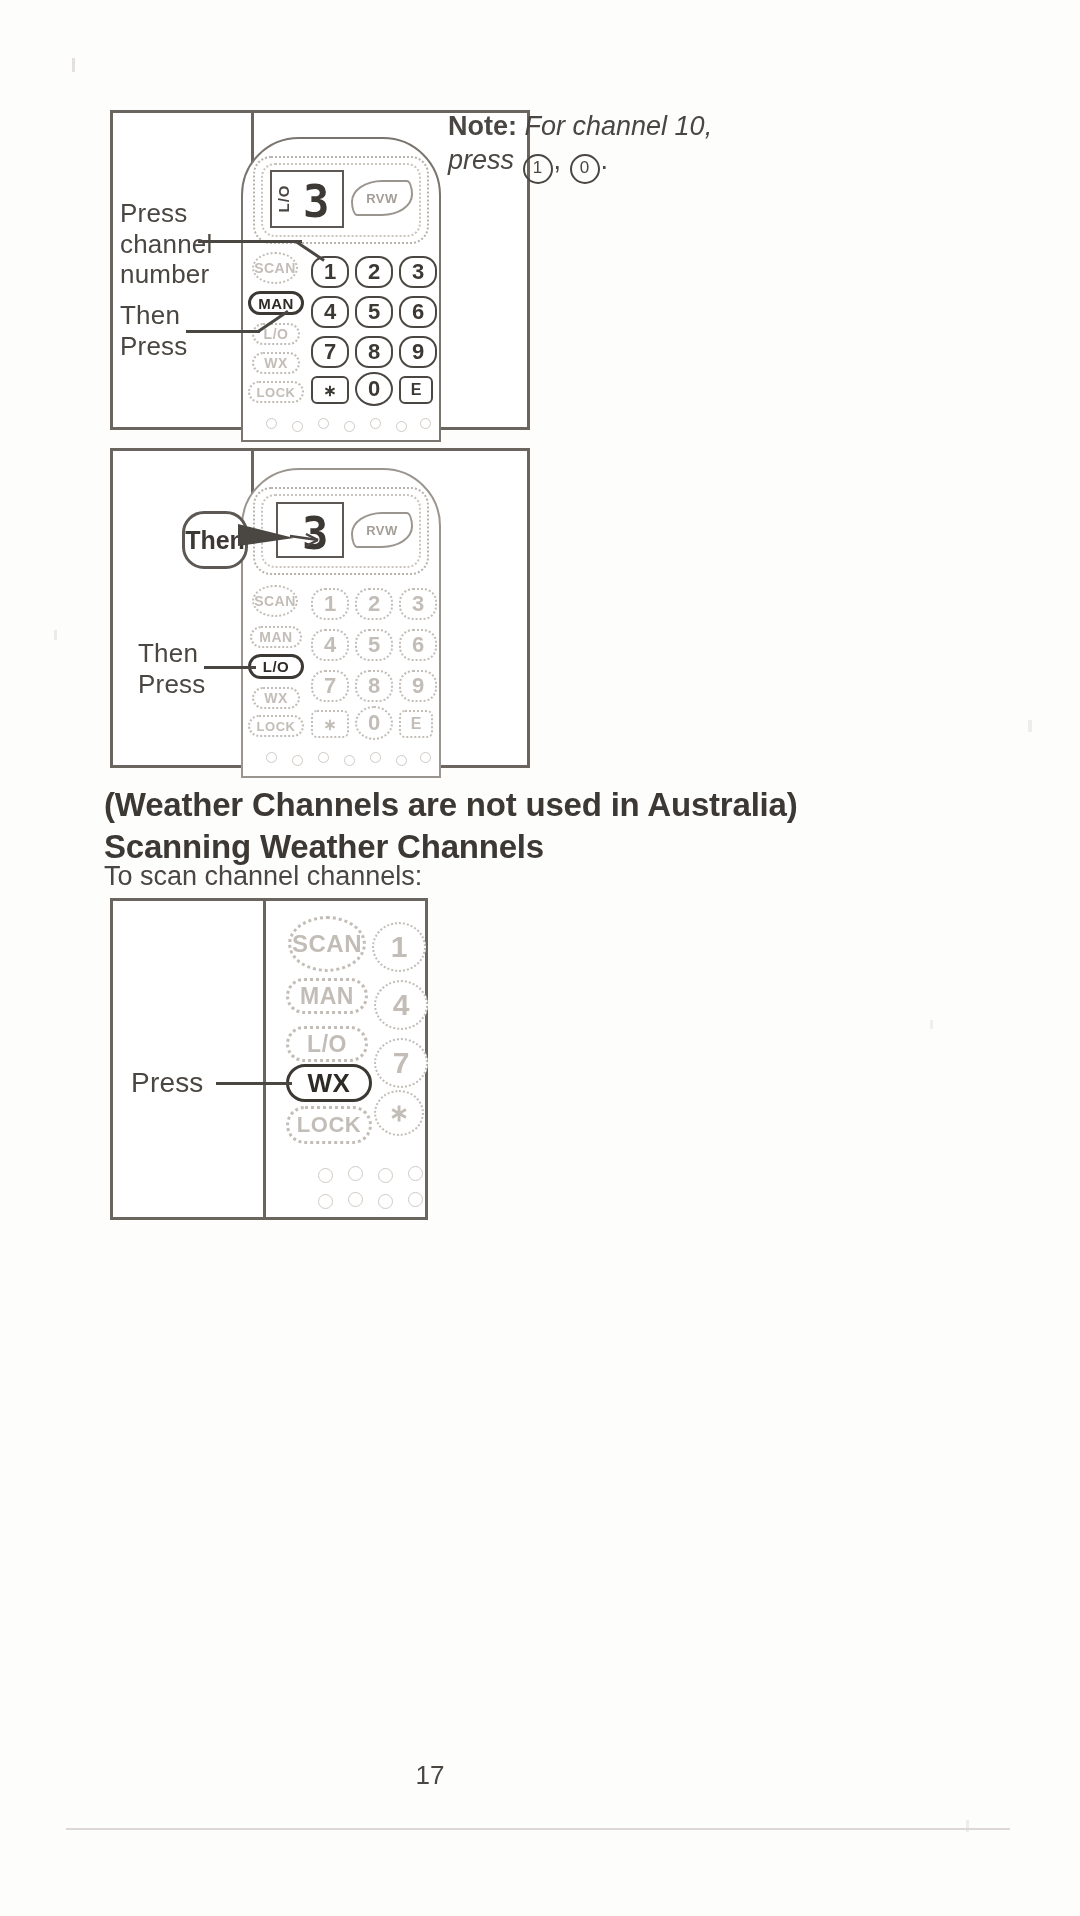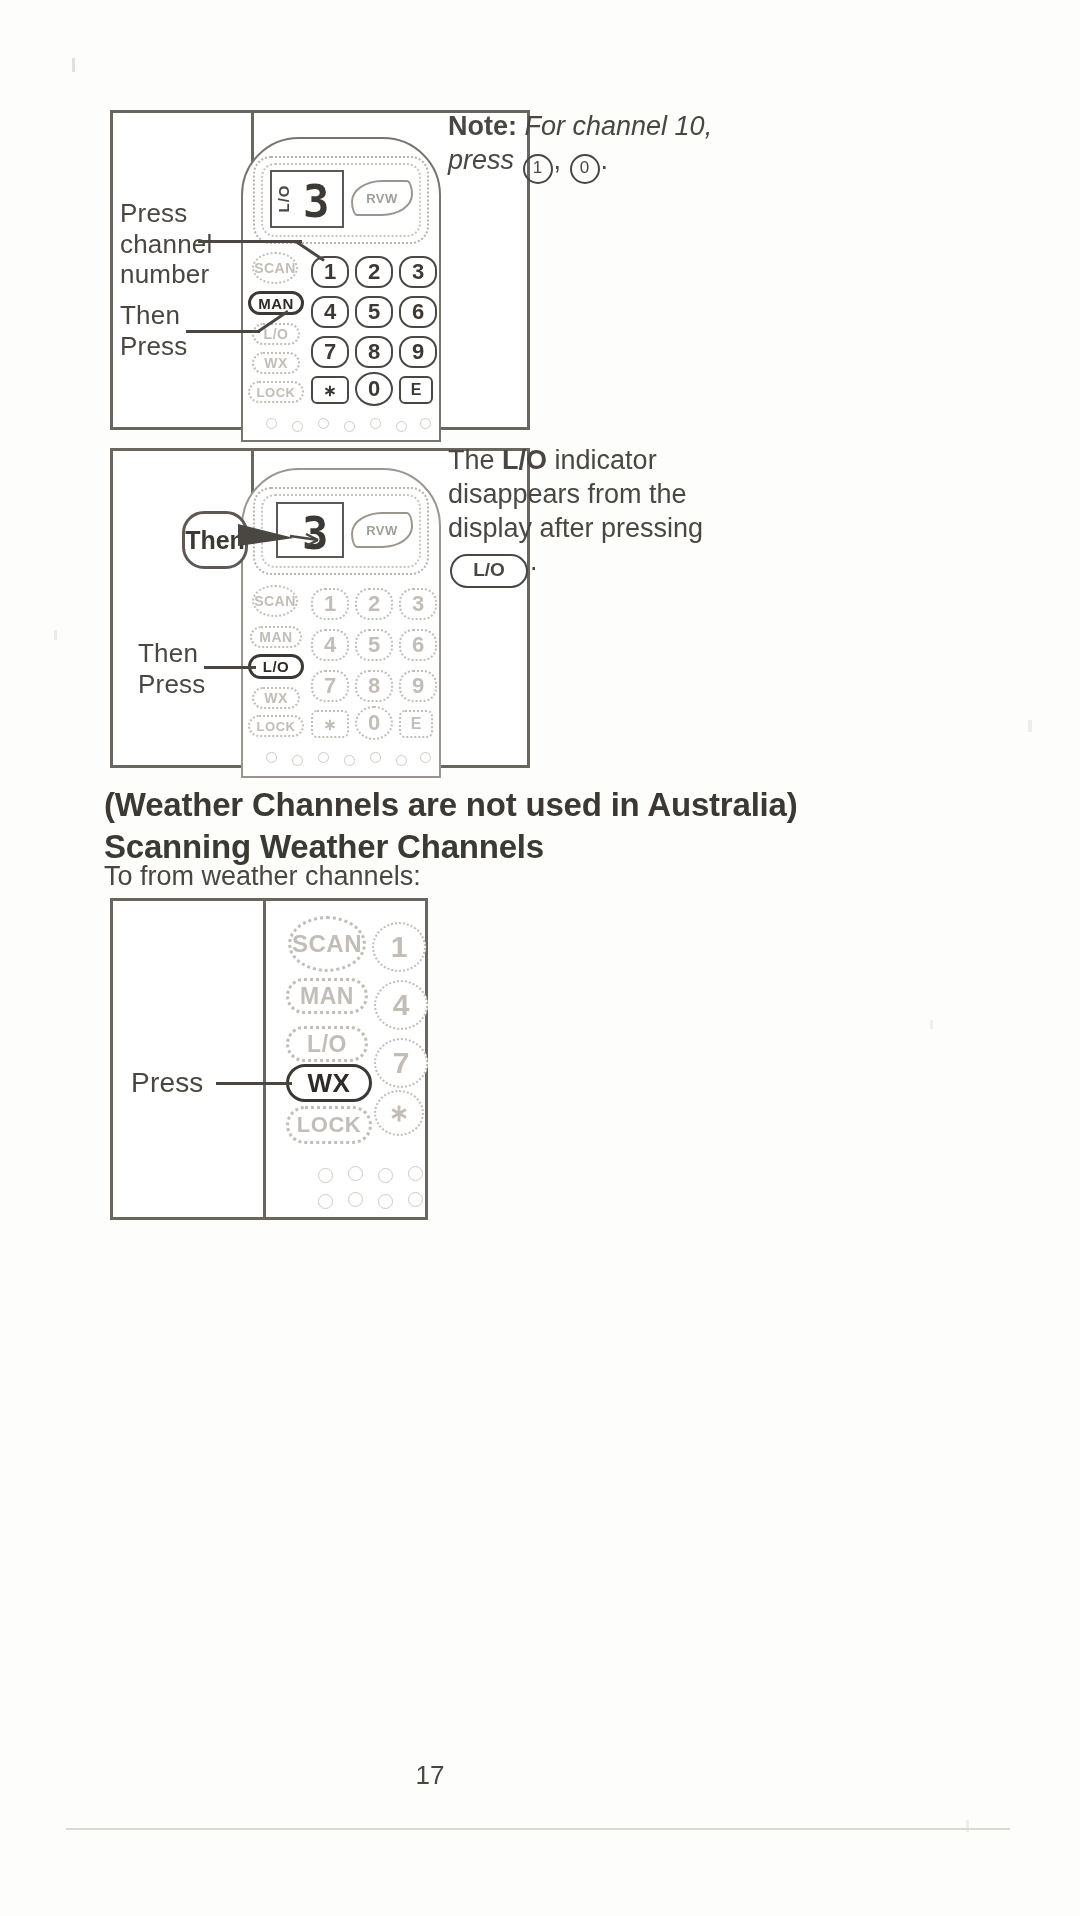--- a/index.html
+++ b/index.html
@@ -374,35 +374,27 @@
   <div class="hole" style="left:318px;top:752px;"></div>
   <div class="hole" style="left:344px;top:755px;"></div>
   <div class="hole" style="left:370px;top:752px;"></div>
   <div class="hole" style="left:396px;top:755px;"></div>
   <div class="hole" style="left:420px;top:752px;"></div>
 
   <div class="callout" style="left:138px;top:638px;width:130px;">Then
 Press</div>
   <div class="leader" style="left:204px;top:666px;width:52px;"></div>
 
-  <div class="bodytext" style="left:448px;top:444px;width:300px;">
-    <span>The</span>
-    <b>L/O</b>
-    <span>indicator</span><br>
-    <span>disappears from the</span><br>
-    <span>display after pressing</span><br>
-    <span class="pillkey">L/O</span><span>.</span>
-  </div>
 
   <div class="heading" style="left:104px;top:784px;width:880px;">
     <div>(Weather Channels are not used in Australia)</div>
     <div>Scanning Weather Channels</div>
   </div>
 
-  <div class="bodytext" style="left:104px;top:860px;width:600px;">To from weather channels:</div>
+  <div class="bodytext" style="left:104px;top:860px;width:600px;">To scan channel channels:</div>
 
   <div class="panel" style="left:110px;top:898px;width:318px;height:322px;">
     <div class="panel-divider" style="left:150px;"></div>
   </div>
 
   <div class="key fkey round" style="left:288px;top:916px;width:78px;height:56px;font-size:24px;border-width:3px;">SCAN</div>
   <div class="key nkey faint round" style="left:372px;top:922px;width:54px;height:50px;font-size:30px;">1</div>
 
   <div class="key fkey" style="left:286px;top:978px;width:82px;height:36px;font-size:23px;border-width:3px;">MAN</div>
   <div class="key nkey faint round" style="left:374px;top:980px;width:54px;height:50px;font-size:30px;">4</div>

